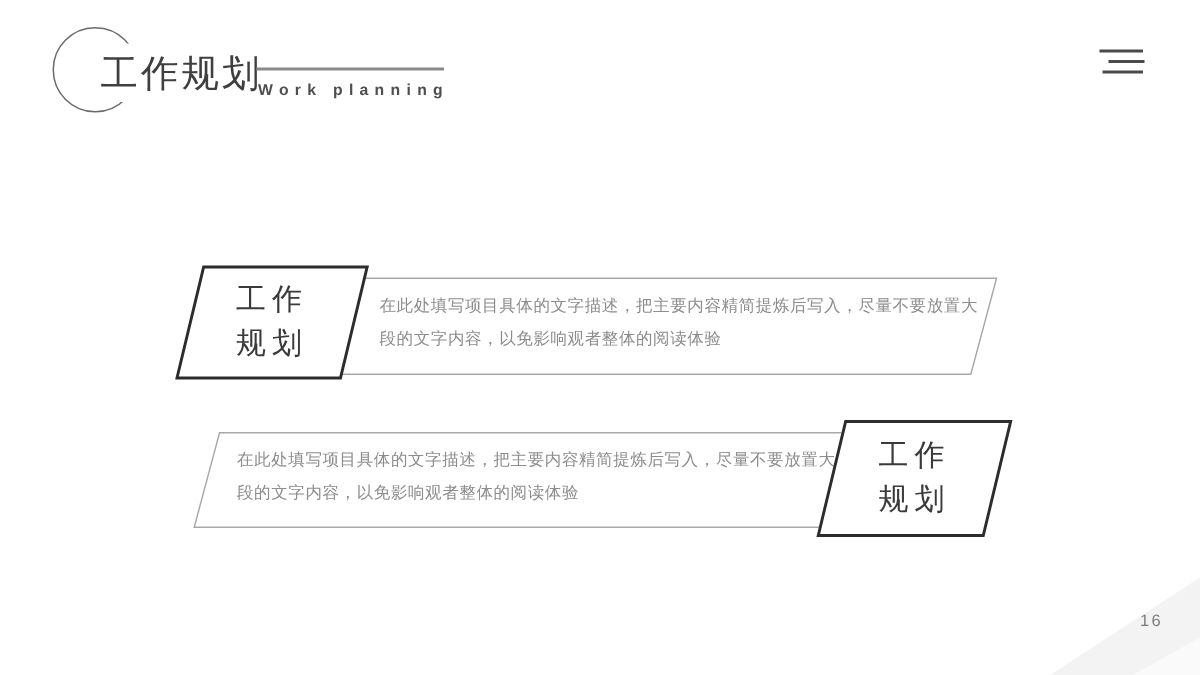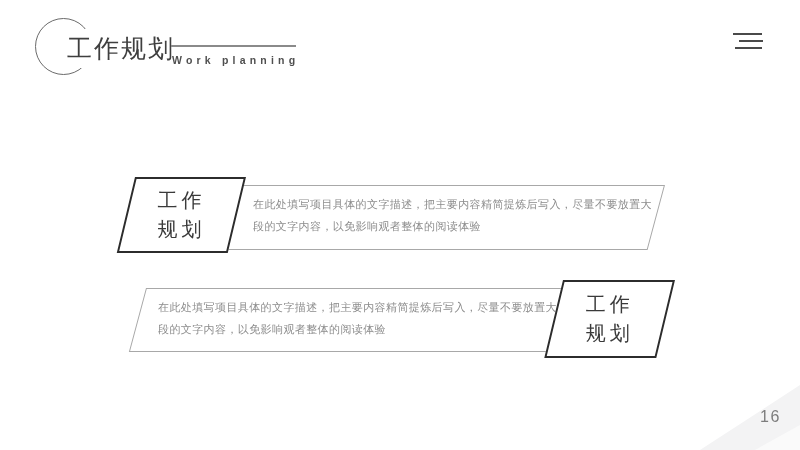--- a/index.html
+++ b/index.html
@@ -127,21 +127,21 @@
     position: absolute;
     left: 755px; top: 425px;
     width: 45px; height: 25px;
     background: #fafafa;
     clip-path: polygon(100% 0, 100% 100%, 0 100%);
     z-index: 0;
   }
   .page-number {
     position: absolute;
     left: 760px; top: 408px;
-    font-size: 16px;
+    font-size: 11px;
     letter-spacing: 1.5px;
     color: #7d7d7d;
     z-index: 5;
   }
 </style>
 </head>
 <body>
 
 <div class="slide">
 

